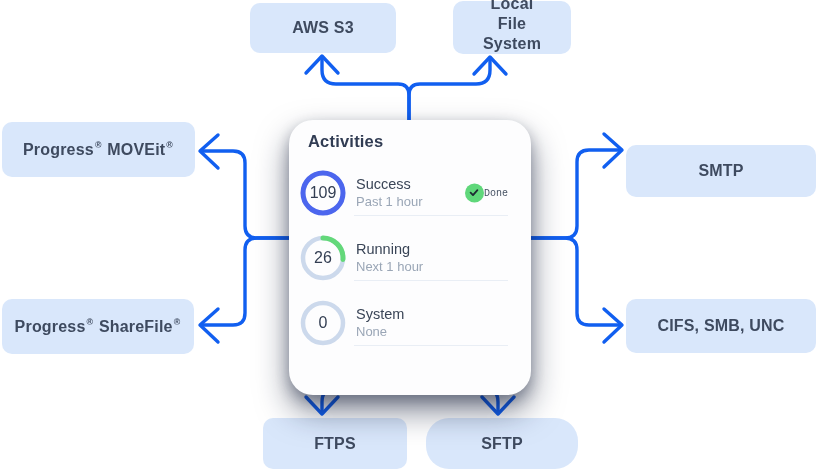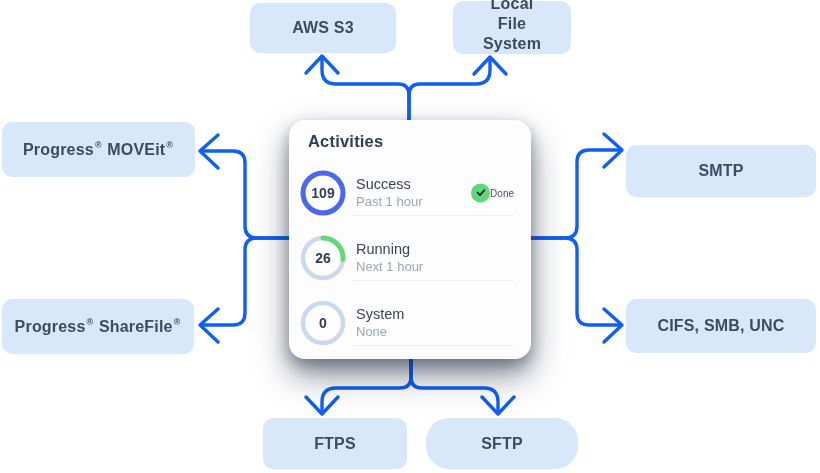--- a/index.html
+++ b/index.html
@@ -38,48 +38,48 @@
   .node-moveit{left:2px;  top:122px;width:193px;height:55px;}
   .node-share {left:2px;  top:299px;width:192px;height:55px;align-items:center;}
   .node-smtp  {left:626px;top:123px;width:190px;height:52px;margin-top:22px;}
   .node-cifs  {left:626px;top:299px;width:190px;height:54px;}
   .node-ftps  {left:251px;top:418px;width:144px;height:51px;margin-left:12px;}
   .node-sftp  {left:426px;top:418px;width:152px;height:51px;border-radius:23px;}
 
   
   .card{
     position:absolute;z-index:3;
-    left:289px;top:120px;width:242px;height:239px;
-    background:#fdfdfe;border-radius:16px;
+    left:289px;top:120px;width:242px;height:275px;
+    background:#fdfdfe;border-radius:24px;
     box-shadow:0 16px 32px rgba(13,23,51,.50), 0 6px 14px rgba(13,23,51,.30);
-    padding:12px 17px 0 11px;
+    padding:12px 23px 0 11px;
   }
   .card-title{
     margin:0 0 19px 8px;
     font-size:16.5px;font-weight:700;color:var(--card-title);
     letter-spacing:.2px;
   }
   .row{position:relative;height:45px;margin-bottom:20px;display:flex;align-items:center;}
   .row::after{
     content:"";position:absolute;left:54px;right:0;bottom:-1px;
     height:1px;background:#e9eef5;
   }
   .ring-wrap{position:relative;width:46px;height:46px;flex:0 0 46px;}
   .ring-wrap svg{position:absolute;left:0;top:0;}
   .ring-value{
     position:absolute;inset:0;display:flex;align-items:center;justify-content:center;
-    font-size:14px;font-weight:700;color:var(--value);
+    font-size:16px;font-weight:400;color:var(--value);
   }
   .row-text{margin-left:10px;}
   .row-label{font-size:14.5px;font-weight:500;color:var(--row-label);}
   .row-sublabel{font-size:13px;color:var(--row-sub);margin-top:2px;}
 
   .done-badge{
     position:absolute;right:0;top:50%;transform:translateY(-50%);
-    display:flex;align-items:center;gap:0;
+    display:flex;align-items:center;gap:0;font-family:Liberation Mono, monospace;
   }
   .badge-circle{
     width:19px;height:19px;border-radius:50%;
     background:#5fd77a;
     display:flex;align-items:center;justify-content:center;
   }
   .badge-label{font-size:10px;color:#475364;}
 </style>
 </head>
 <body>

